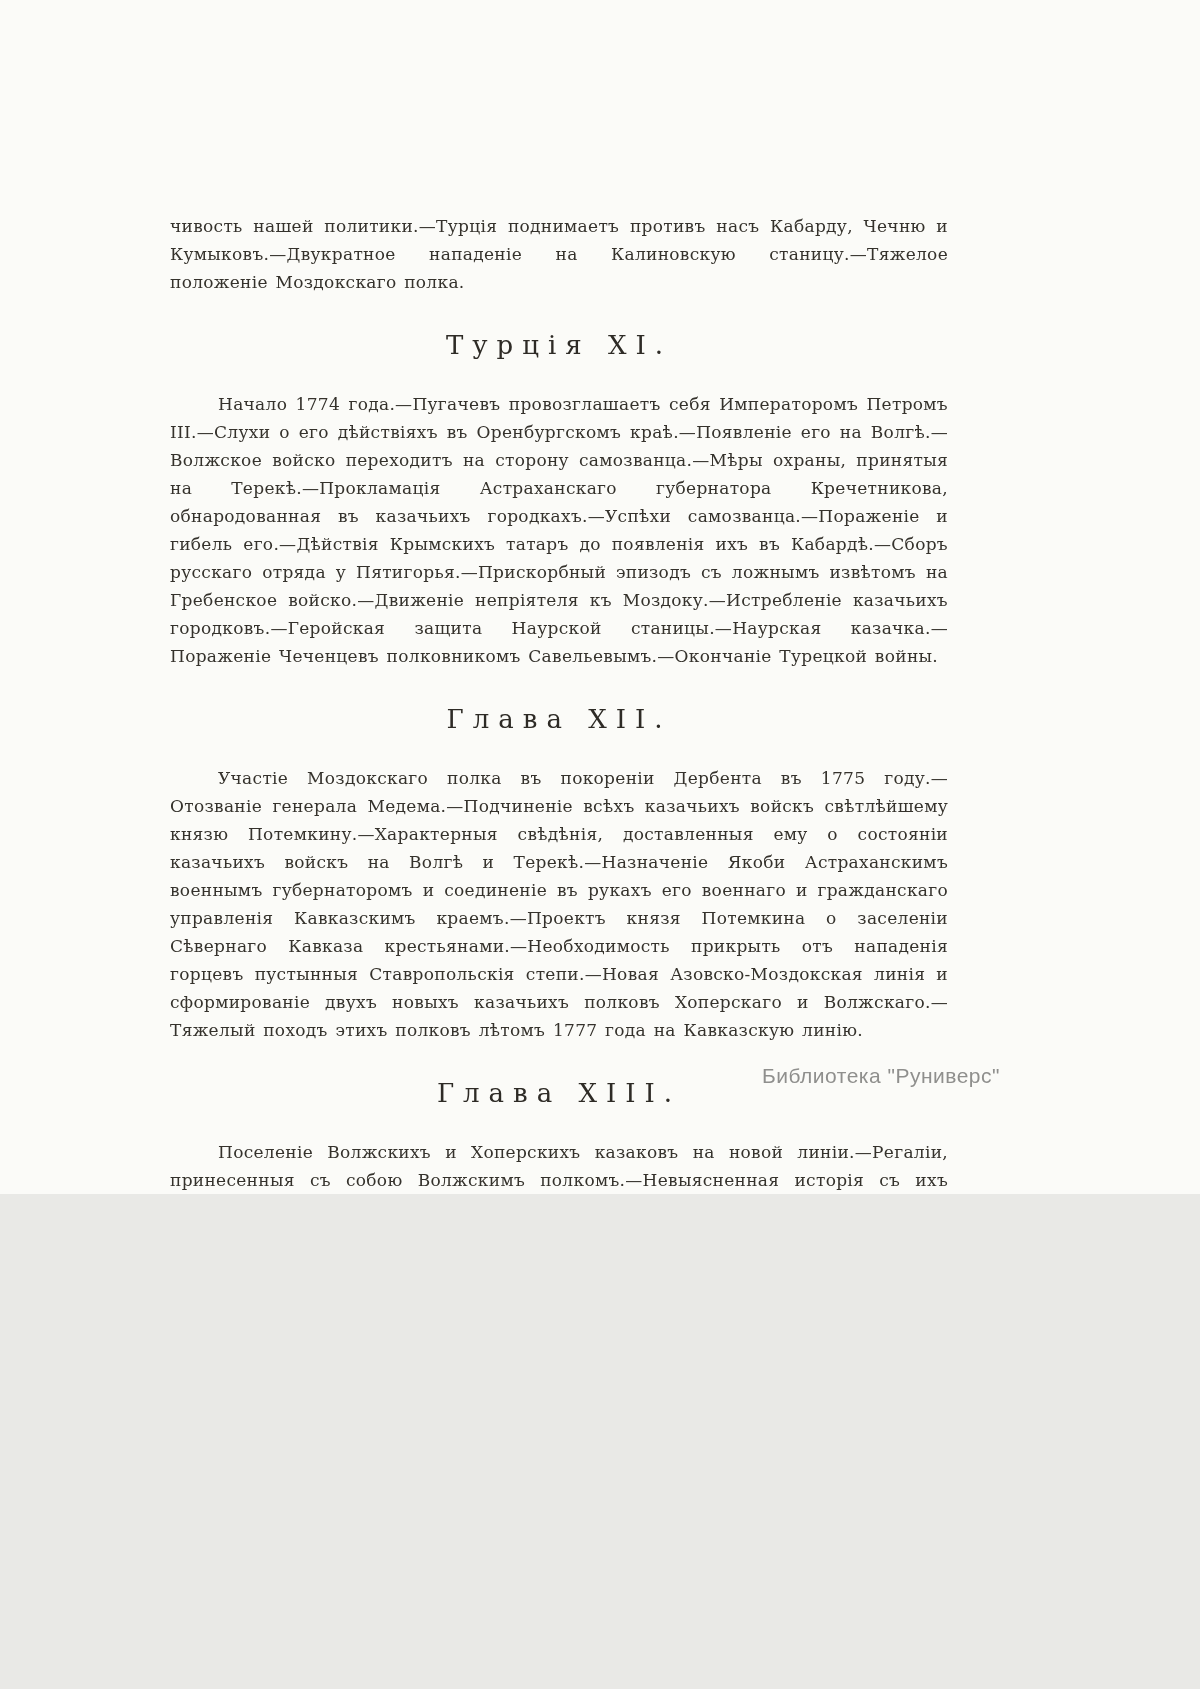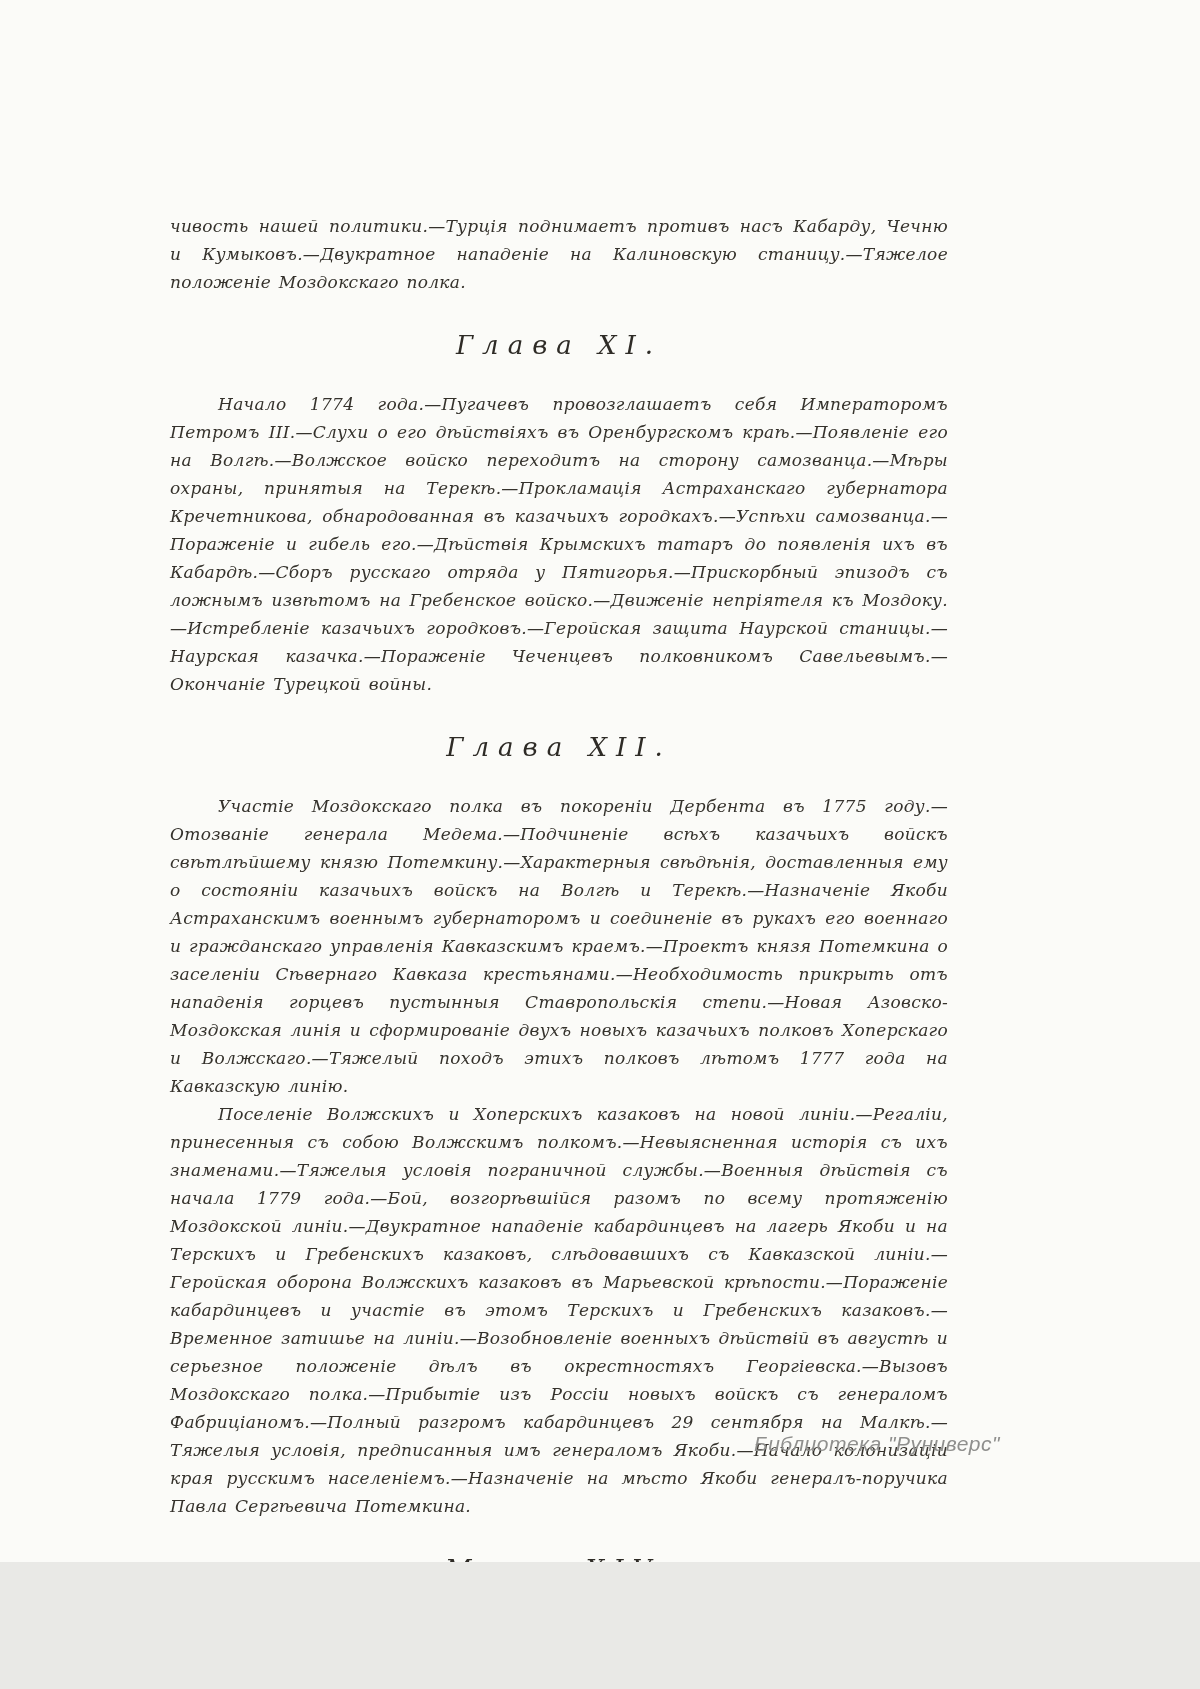--- a/index.html
+++ b/index.html
@@ -6,26 +6,25 @@
     margin: 0;
     padding: 0;
   }
   body {
     background: #e9e9e6;
     font-family: "DejaVu Serif", "Liberation Serif", serif;
   }
   .page {
     position: relative;
     width: 1200px;
-    height: 1562px;
+    height: 1194px;
     margin: 0 auto;
     background: #fbfbf8;
     overflow: hidden;
     color: #35322c;
-    font-style: italic;
   }
   .content {
     position: absolute;
     left: 170px;
     top: 212px;
     width: 778px;
   }
   p.summary, p.continuation {
     margin: 0;
     font-size: 17px;
@@ -59,26 +58,27 @@
   }
 </style>
 </head>
 <body>
 
 <div class="page">
   <div class="content">
 
     <p class="continuation">чивость нашей политики.—Турція поднимаетъ противъ насъ Кабарду, Чечню и Кумыковъ.—Двукратное нападеніе на Калиновскую станицу.—Тяжелое положеніе Моздокскаго полка.</p>
 
-    <h2 class="chapter-heading">Глава XI.</h2>
+    <h2 class="chapter-heading">Турція XI.</h2>
     <p class="summary">Начало 1774 года.—Пугачевъ провозглашаетъ себя Императоромъ Петромъ III.—Слухи о его дѣйствіяхъ въ Оренбургскомъ краѣ.—Появленіе его на Волгѣ.—Волжское войско переходитъ на сторону самозванца.—Мѣры охраны, принятыя на Терекѣ.—Прокламація Астраханскаго губернатора Кречетникова, обнародованная въ казачьихъ городкахъ.—Успѣхи самозванца.—Пораженіе и гибель его.—Дѣйствія Крымскихъ татаръ до появленія ихъ въ Кабардѣ.—Сборъ русскаго отряда у Пятигорья.—Прискорбный эпизодъ съ ложнымъ извѣтомъ на Гребенское войско.—Движеніе непріятеля къ Моздоку.—Истребленіе казачьихъ городковъ.—Геройская защита Наурской станицы.—Наурская казачка.—Пораженіе Чеченцевъ полковникомъ Савельевымъ.—Окончаніе Турецкой войны.</p>
 
     <h2 class="chapter-heading">Глава XII.</h2>
     <p class="summary">Участіе Моздокскаго полка въ покореніи Дербента въ 1775 году.—Отозваніе генерала Медема.—Подчиненіе всѣхъ казачьихъ войскъ свѣтлѣйшему князю Потемкину.—Характерныя свѣдѣнія, доставленныя ему о состояніи казачьихъ войскъ на Волгѣ и Терекѣ.—Назначеніе Якоби Астраханскимъ военнымъ губернаторомъ и соединеніе въ рукахъ его военнаго и гражданскаго управленія Кавказскимъ краемъ.—Проектъ князя Потемкина о заселеніи Сѣвернаго Кавказа крестьянами.—Необходимость прикрыть отъ нападенія горцевъ пустынныя Ставропольскія степи.—Новая Азовско-Моздокская линія и сформированіе двухъ новыхъ казачьихъ полковъ Хоперскаго и Волжскаго.—Тяжелый походъ этихъ полковъ лѣтомъ 1777 года на Кавказскую линію.</p>
 
+    <h2 class="chapter-heading">Глава XIII.</h2>
     <p class="summary">Поселеніе Волжскихъ и Хоперскихъ казаковъ на новой линіи.—Регаліи, принесенныя съ собою Волжскимъ полкомъ.—Невыясненная исторія съ ихъ знаменами.—Тяжелыя условія пограничной службы.—Военныя дѣйствія съ начала 1779 года.—Бой, возгорѣвшійся разомъ по всему протяженію Моздокской линіи.—Двукратное нападеніе кабардинцевъ на лагерь Якоби и на Терскихъ и Гребенскихъ казаковъ, слѣдовавшихъ съ Кавказской линіи.—Геройская оборона Волжскихъ казаковъ въ Марьевской крѣпости.—Пораженіе кабардинцевъ и участіе въ этомъ Терскихъ и Гребенскихъ казаковъ.—Временное затишье на линіи.—Возобновленіе военныхъ дѣйствій въ августѣ и серьезное положеніе дѣлъ въ окрестностяхъ Георгіевска.—Вызовъ Моздокскаго полка.—Прибытіе изъ Россіи новыхъ войскъ съ генераломъ Фабриціаномъ.—Полный разгромъ кабардинцевъ 29 сентября на Малкѣ.—Тяжелыя условія, предписанныя имъ генераломъ Якоби.—Начало колонизаціи края русскимъ населеніемъ.—Назначеніе на мѣсто Якоби генералъ-поручика Павла Сергѣевича Потемкина.</p>
 
     <h2 class="chapter-heading">Мѣры XIV.</h2>
     <p class="summary">Новыя задачи Россіи на Кавказѣ.—Положеніе, въ которомъ Потемкинъ нашелъ Кавказскую линію.—Экспедиція въ Чечню полковника Кека и участіе въ ней линейныхъ каза-</p>
 
   </div>
 
   <div class="watermark">Библиотека "Руниверс"</div>
 </div>
 

